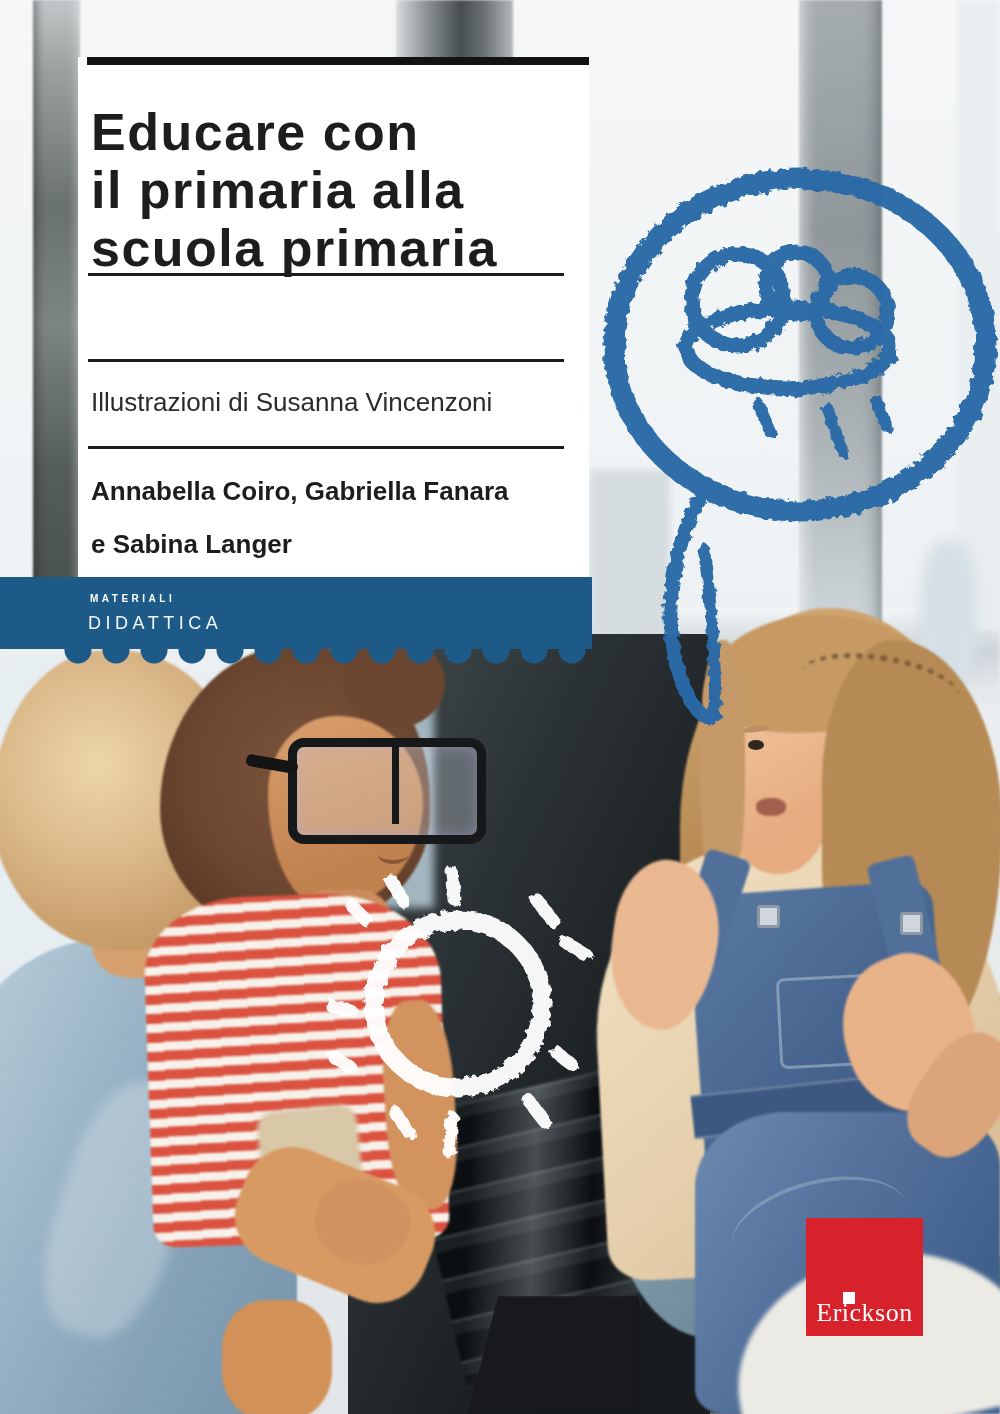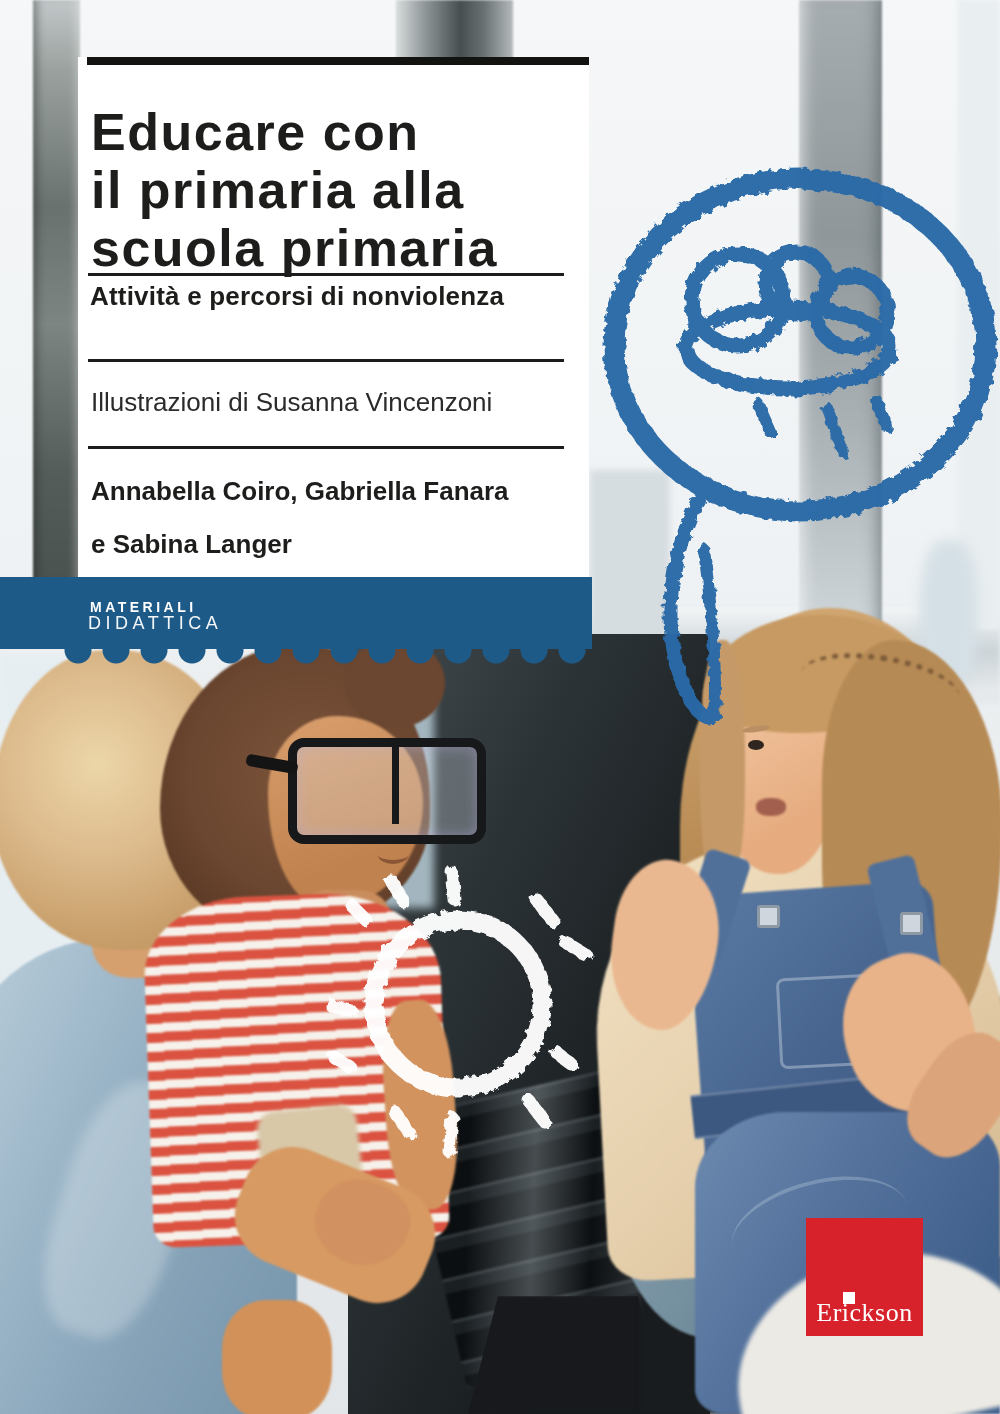--- a/index.html
+++ b/index.html
@@ -140,21 +140,21 @@
   .title span{display:block;}
   .rule{left:10px;width:476px;height:3px;background:#1c1c1a;}
   .rule-1{top:216px;} .rule-2{top:302px;} .rule-3{top:389px;}
   .subtitle{left:12px;top:224px;font-size:26px;font-weight:700;color:#1d1d1b;letter-spacing:.2px;}
   .illustrator{left:13px;top:312px;font-size:26px;font-weight:400;color:#2b2b2b;margin-top:18px;}
   .authors{left:13px;top:396px;font-size:26px;font-weight:700;color:#1d1d1b;line-height:30px;}
   .authors span{display:block;margin-top:23px;}
 
   
   .banner{left:0;top:577px;width:592px;height:72px;background:#1d5a88;color:#fff;}
-  .banner-collection{left:90px;top:22px;font-size:14px;font-weight:700;letter-spacing:3.5px;}
+  .banner-collection{left:90px;top:16px;font-size:10px;font-weight:700;letter-spacing:3.5px;}
   .banner-series{left:88px;top:36px;font-size:18px;font-weight:400;letter-spacing:4.5px;opacity:.95;}
   .scallops{left:59px;top:72px;width:533px;height:16px;
     background-image:radial-gradient(circle at 19px 1px,#1d5a88 13px,rgba(29,90,136,0) 14px);
     background-size:38px 16px;background-repeat:repeat-x;}
 
   
   .logo{left:806px;top:1218px;width:117px;height:118px;background:#d7222b;}
   .logo-square{left:37px;top:74px;width:12px;height:12px;background:#ffffff;}
   .logo-text{left:0;bottom:8px;width:100%;text-align:center;color:#ffffff;
     font-family:"Liberation Serif",serif;font-size:26px;letter-spacing:.5px;}
@@ -275,21 +275,20 @@
   </svg>
 
   <div class="ph panel">
     <div class="ph panel-topbar"></div>
     <div class="ph title">
       <span>Educare con</span>
       <span>il primaria alla</span>
       <span>scuola primaria</span>
     </div>
     <div class="ph rule rule-1"></div>
-    <div class="ph subtitle">Attività e percorsi di nonviolenza</div>
     <div class="ph rule rule-2"></div>
     <div class="ph illustrator">Illustrazioni di Susanna Vincenzoni</div>
     <div class="ph rule rule-3"></div>
     <div class="ph authors">
       <span>Annabella Coiro, Gabriella Fanara</span>
       <span>e Sabina Langer</span>
     </div>
   </div>
 
   <div class="ph banner">

